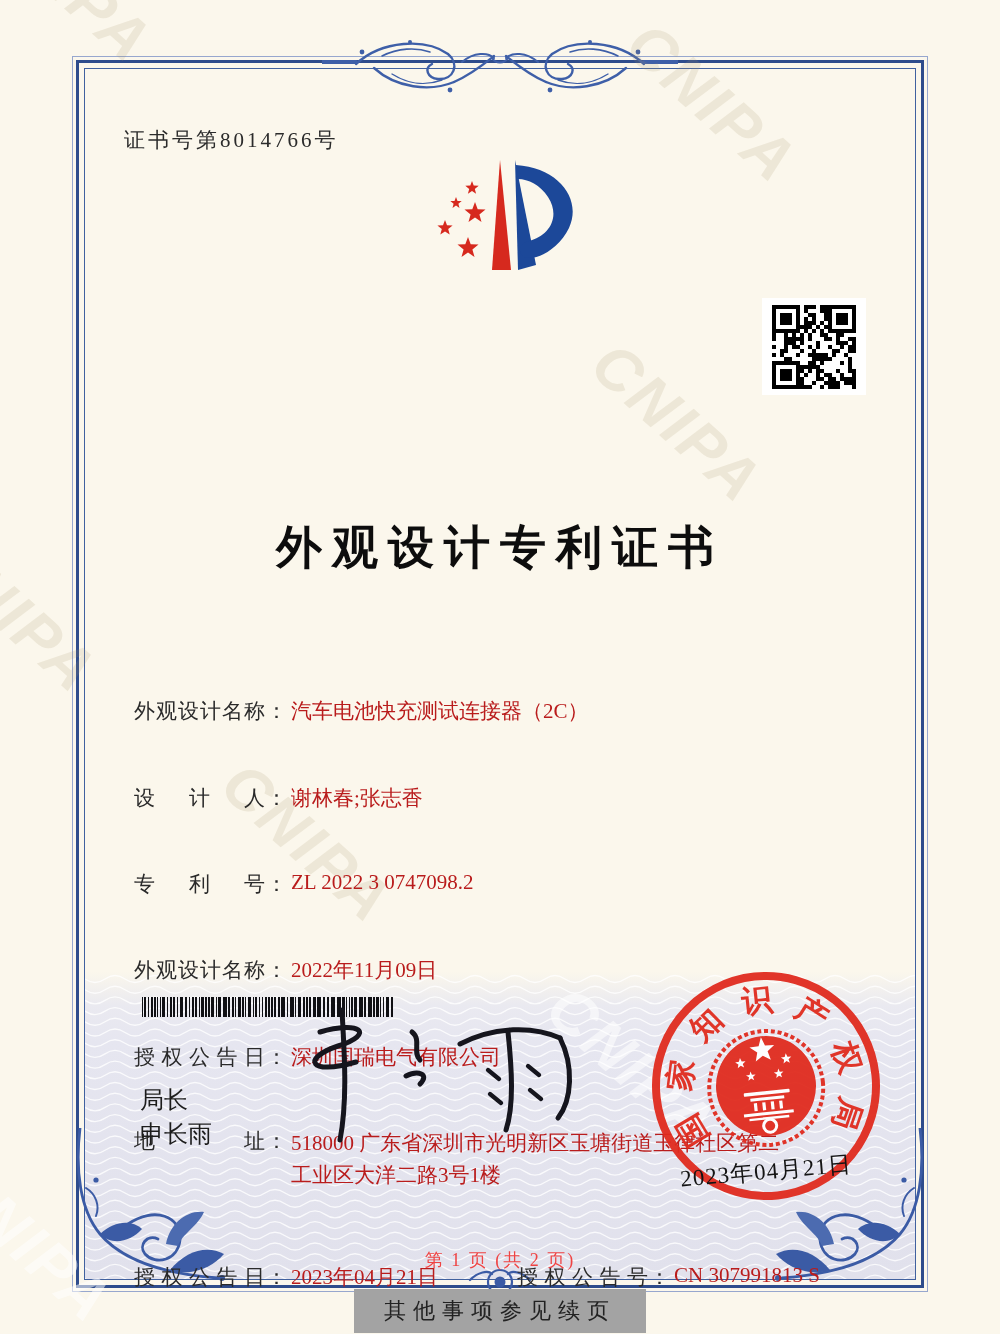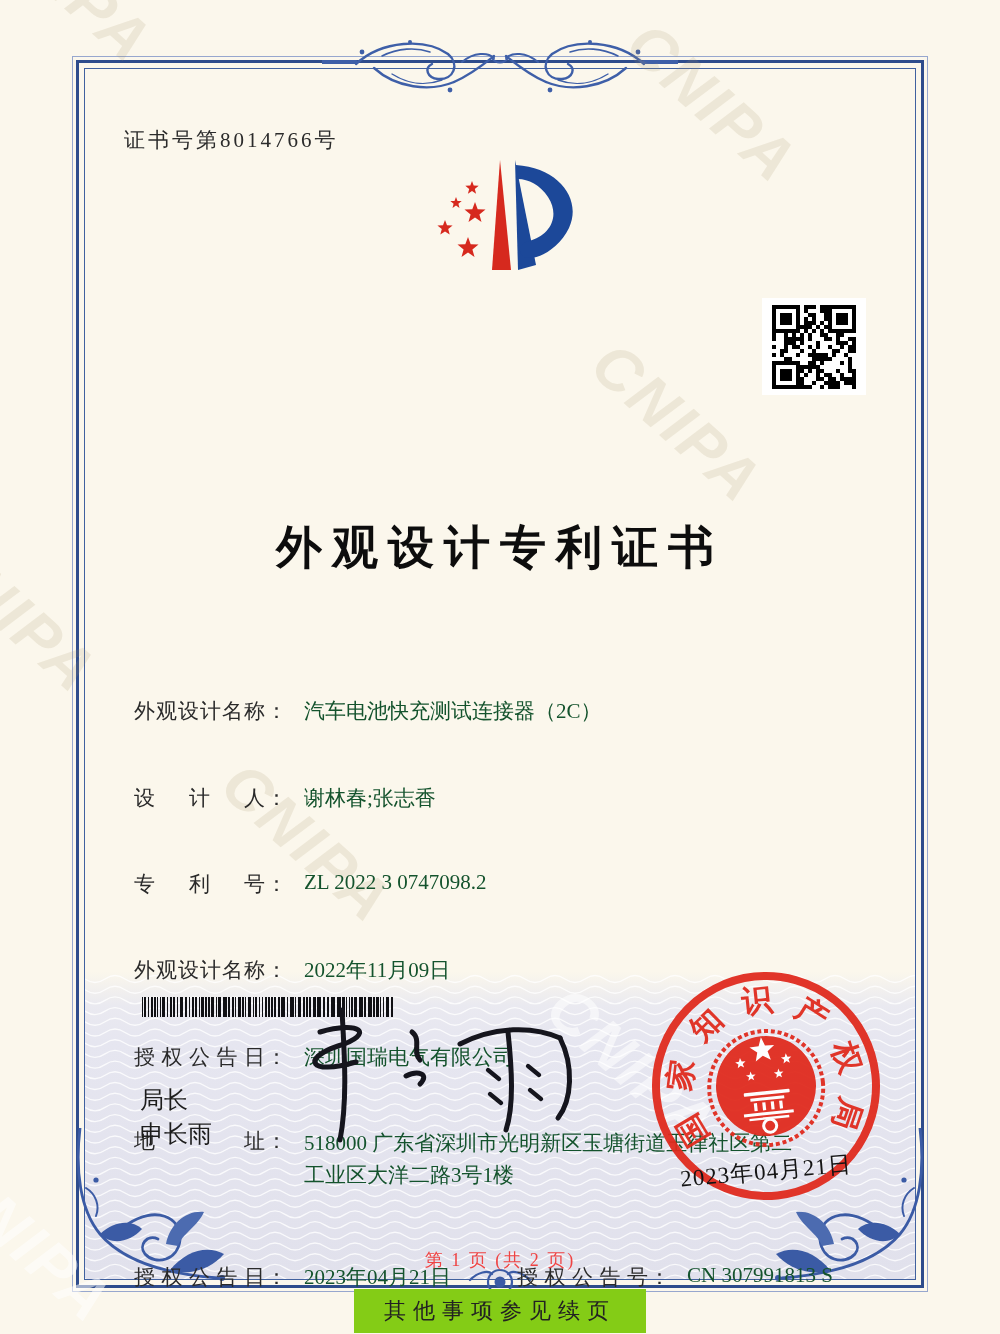--- a/index.html
+++ b/index.html
@@ -18,39 +18,39 @@
   .cert-no{position:absolute;left:124px;top:126px;font-size:21px;letter-spacing:3px;color:#2b2b2b;}
   .logo{position:absolute;left:408px;top:124px;width:190px;height:132px;}
   .qr{position:absolute;left:762px;top:134px;width:104px;height:97px;background:#fff;}
   .qr svg{position:absolute;left:10px;top:7px;}
   .title{position:absolute;left:0;right:12px;top:256px;text-align:center;font-size:46px;font-weight:700;
          letter-spacing:10px;color:#0d0d0d;}
   
   .row{position:absolute;left:122px;font-size:21px;color:#2a2a2a;white-space:nowrap;}
   .lbl{display:inline-block;width:132px;text-align:justify;text-align-last:justify;letter-spacing:1px;vertical-align:top;margin-left:12px;}
   .colon{display:inline-block;vertical-align:top;}
-  .val{display:inline-block;margin-left:17px;color:#14532d;vertical-align:top;}
+  .val{display:inline-block;margin-left:4px;color:#b91c1c;vertical-align:top;}
   .addr .val{white-space:normal;width:620px;line-height:32px;}
   .grp2{position:absolute;left:383px;top:0;white-space:nowrap;}
   
   .wave-area{position:absolute;left:85px;right:85px;top:972px;bottom:55px;
      background:linear-gradient(180deg,rgba(231,231,241,0) 0,rgba(231,231,241,.85) 34px,#E6E6F0 70px,#E1E1EC 100%);
      z-index:1;}
   .wave-area svg{position:absolute;inset:0;}
   
   .barcode{position:absolute;left:142px;top:997px;z-index:4;}
   .officer-role{position:absolute;left:140px;top:1076px;font:400 24px "Liberation Sans",sans-serif;color:#1c1c1c;z-index:4;margin-top:8px;}
   .officer-name{position:absolute;left:140px;top:1118px;font:400 24px "Liberation Sans",sans-serif;color:#1c1c1c;z-index:4;}
   .signature{position:absolute;left:262px;top:1000px;z-index:4;}
   .seal{position:absolute;left:646px;top:966px;width:240px;height:240px;transform:rotate(-6deg);z-index:5;opacity:.94;}
   .seal-date{position:absolute;left:648px;top:1156px;width:236px;text-align:center;font-size:23px;
              letter-spacing:1px;color:#141414;transform:rotate(-5deg);z-index:6;}
   .page-num{position:absolute;left:0;right:0;top:1248px;text-align:center;font-size:18px;
             letter-spacing:2px;color:#ef4444;z-index:4;}
-  .note{position:absolute;left:50%;transform:translateX(-50%);top:1289px;background:#84cc16;
+  .note{position:absolute;left:50%;transform:translateX(-50%);top:1289px;background:#a3a3a3;
         padding:7px 30px;font-size:22px;letter-spacing:7px;color:#222;z-index:6;white-space:nowrap;}
   .orn{position:absolute;z-index:2;}
   .content{position:relative;z-index:4;}
 </style>
 </head>
 <body>
 
 <div class="page">
 
   

